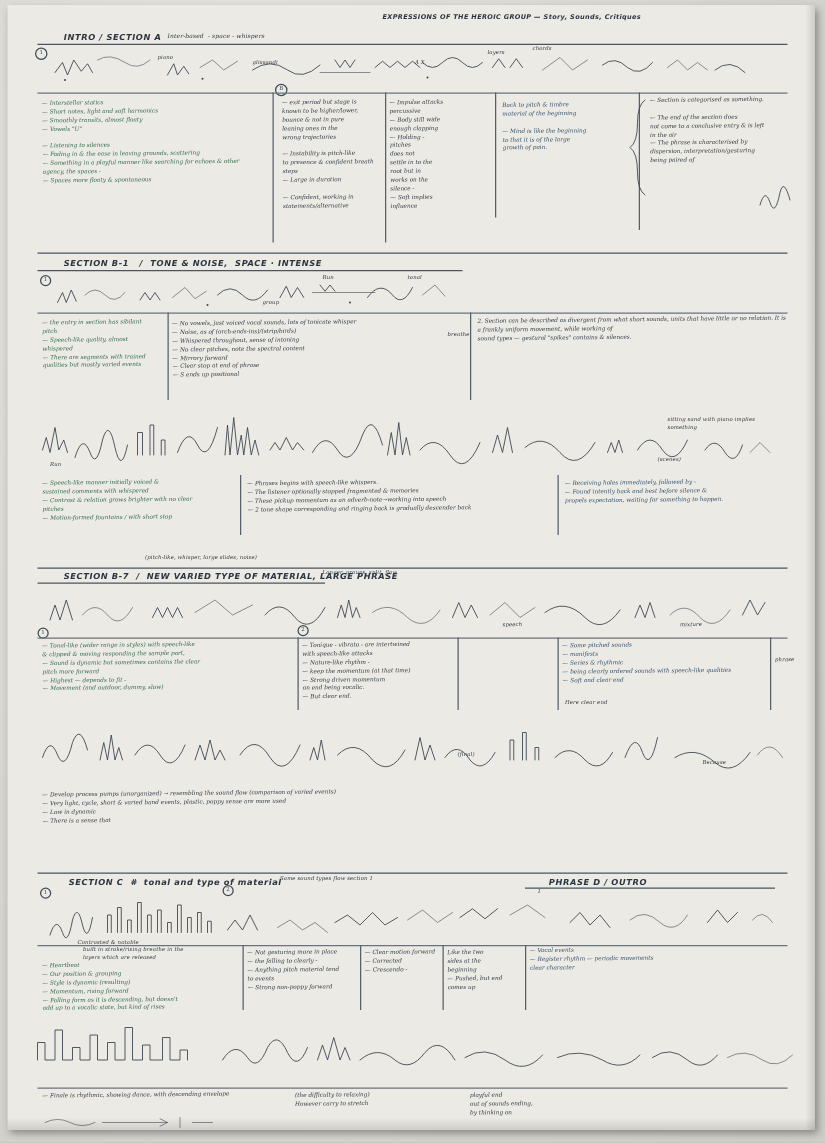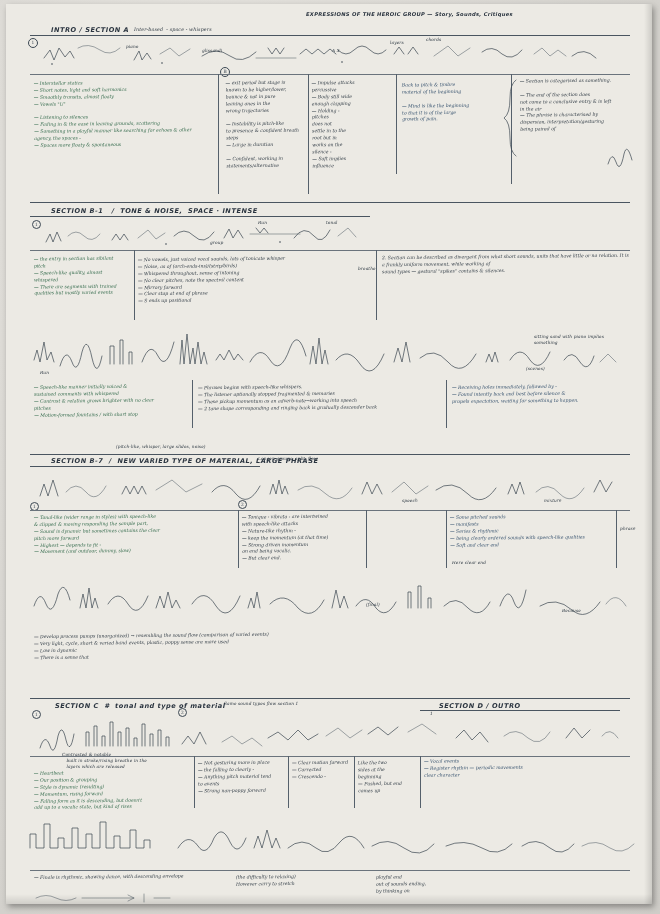--- a/index.html
+++ b/index.html
@@ -366,21 +366,21 @@
     <div class="ink tiny hand" style="left:556px; top:604px;">Because</div>
 
     <div class="bullets rot" style="left:28px; top:628px; width:420px;">— Develop process pumps (unorganized) → resembling the sound flow (comparison of varied events)
 — Very light, cycle, short &amp; varied band events, plastic, poppy sense are more used
 — Low in dynamic
 — There is a sense that</div>
 
     <div class="hr" style="left:24px; top:694px; width:600px;"></div>
     <div class="ink head" style="left:34px; top:698px;">SECTION C  #  tonal and type of material</div>
     <div class="ink hand tiny" style="left:218px; top:697px;">Same sound types flow section 1</div>
-    <div class="ink head" style="left:418px; top:698px;">SECTION D / OUTRO</div>
+    <div class="ink head" style="left:418px; top:698px;">PHRASE D / OUTRO</div>
     <div class="hr" style="left:414px; top:706px; width:200px;"></div>
 
     <div class="circ" style="left:26px; top:706px; width:7px; height:7px; line-height:7px;">1</div>
     <div class="circ" style="left:172px; top:704px; width:7px; height:7px; line-height:7px;">2</div>
     <div class="ink tiny hand" style="left:424px; top:707px;">1</div>
 
     <svg style="left:30px; top:704px;" width="594" height="46">
       <path class="stroke" d="M4,40 q5,-16 10,-2 q4,12 8,-10 q4,-14 8,4 q4,16 8,-6"></path>
       <path class="stroke" d="M50,38 l0,-14 l3,0 l0,14 M58,38 l0,-20 l3,0 l0,20 M66,38 l0,-10 l3,0 l0,10 M74,38 l0,-24 l3,0 l0,24 M82,38 l0,-14 l3,0 l0,14 M90,38 l0,-18 l3,0 l0,18 M98,38 l0,-8 l3,0 l0,8 M106,38 l0,-22 l3,0 l0,22 M114,38 l0,-12 l3,0 l0,12 M122,38 l0,-16 l3,0 l0,16 M130,38 l0,-9 l3,0 l0,9"></path>
       <path class="stroke" d="M146,36 l6,-8 l6,8 l6,-12 l6,12"></path>

